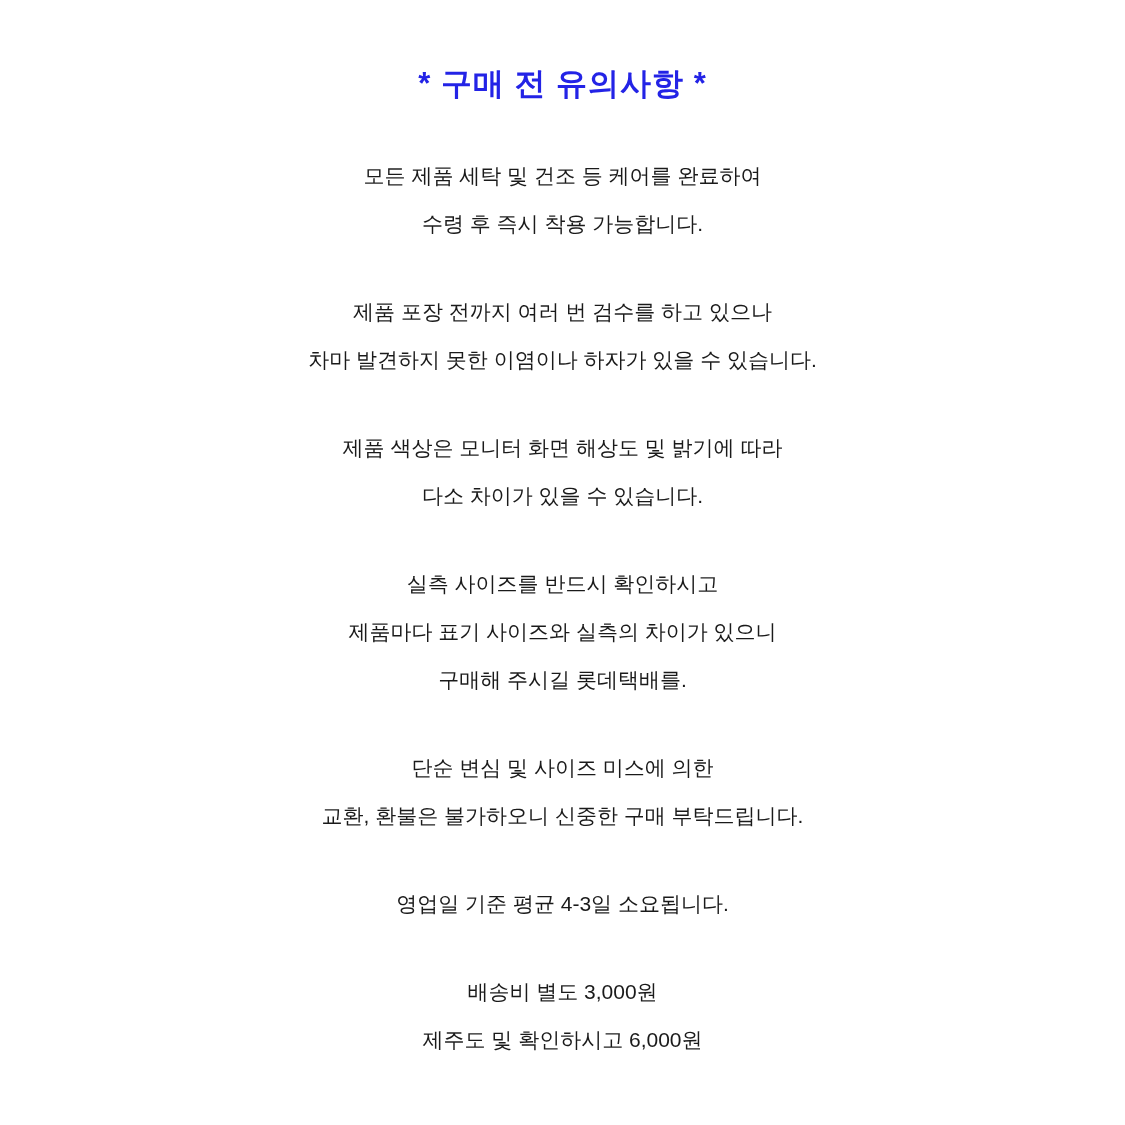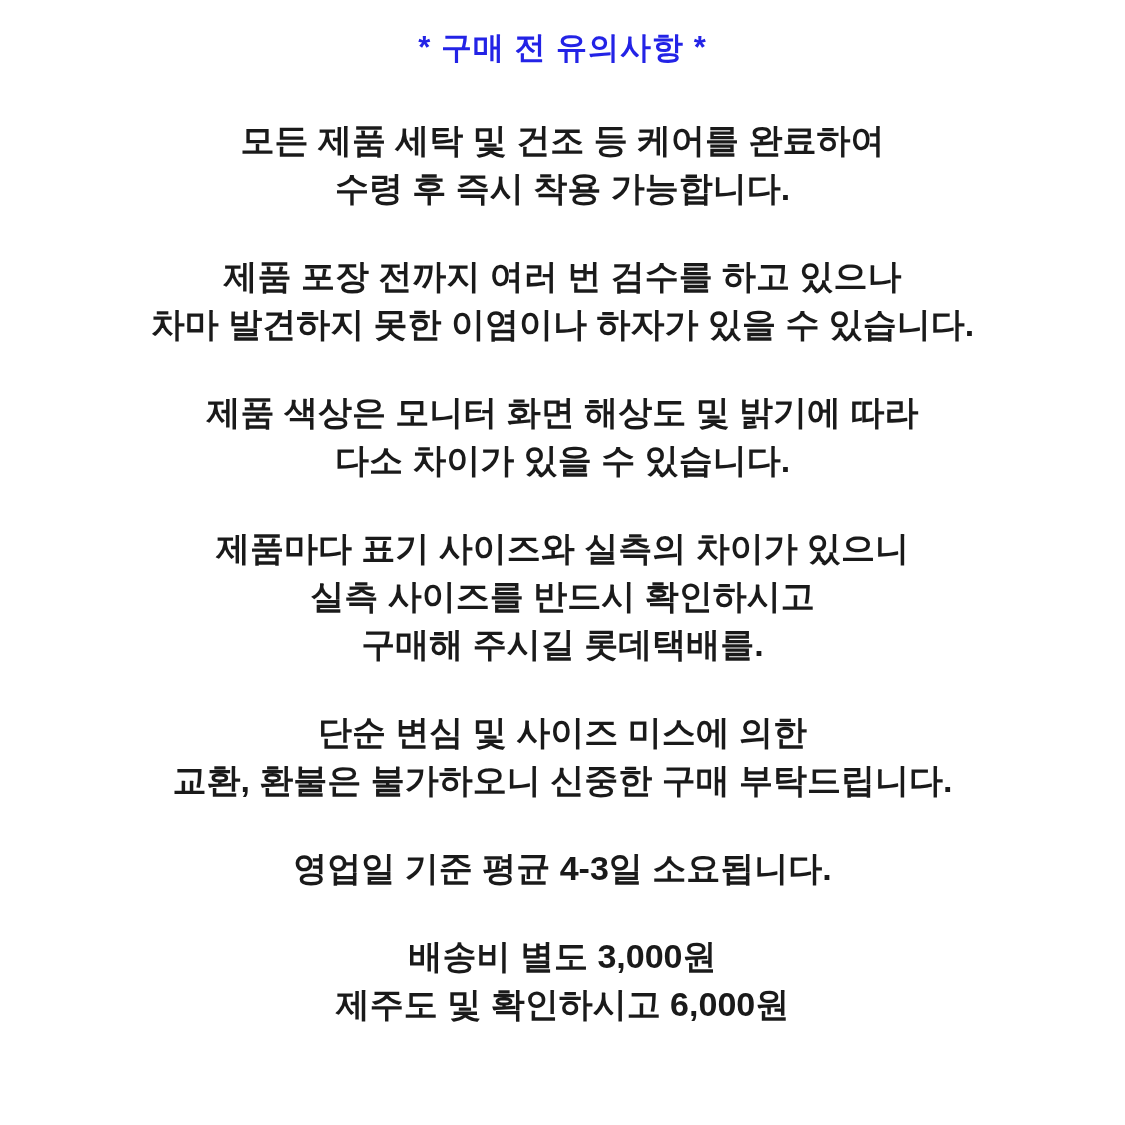--- a/index.html
+++ b/index.html
@@ -9,37 +9,37 @@
   }
   body {
     width: 1125px;
     height: 1125px;
     overflow: hidden;
     font-family: "Liberation Sans", "DejaVu Sans", sans-serif;
   }
   .notice {
     width: 1125px;
     text-align: center;
-    padding-top: 24px;
+    padding-top: 60px;
     box-sizing: border-box;
   }
   .notice-title {
     font-size: 31px;
     font-weight: 700;
     line-height: 48px;
     letter-spacing: 1px;
     color: #2323e6;
     margin: 0 0 44px 0;
   }
   .notice-paragraph {
     margin: 0 0 40px 0;
   }
   .line {
-    font-size: 34px;
-    font-weight: 700;
+    font-size: 21px;
+    font-weight: 400;
     line-height: 48px;
     color: #1a1a1a;
     white-space: nowrap;
   }
 </style>
 </head>
 <body>
 
 <div class="notice">
 
@@ -54,22 +54,22 @@
     <div class="line">제품 포장 전까지 여러 번 검수를 하고 있으나</div>
     <div class="line">차마 발견하지 못한 이염이나 하자가 있을 수 있습니다.</div>
   </div>
 
   <div class="notice-paragraph">
     <div class="line">제품 색상은 모니터 화면 해상도 및 밝기에 따라</div>
     <div class="line">다소 차이가 있을 수 있습니다.</div>
   </div>
 
   <div class="notice-paragraph">
+    <div class="line">실측 사이즈를 반드시 확인하시고</div>
     <div class="line">제품마다 표기 사이즈와 실측의 차이가 있으니</div>
-    <div class="line">실측 사이즈를 반드시 확인하시고</div>
     <div class="line">구매해 주시길 롯데택배를.</div>
   </div>
 
   <div class="notice-paragraph">
     <div class="line">단순 변심 및 사이즈 미스에 의한</div>
     <div class="line">교환, 환불은 불가하오니 신중한 구매 부탁드립니다.</div>
   </div>
 
   <div class="notice-paragraph">
     <div class="line">영업일 기준 평균 4-3일 소요됩니다.</div>

